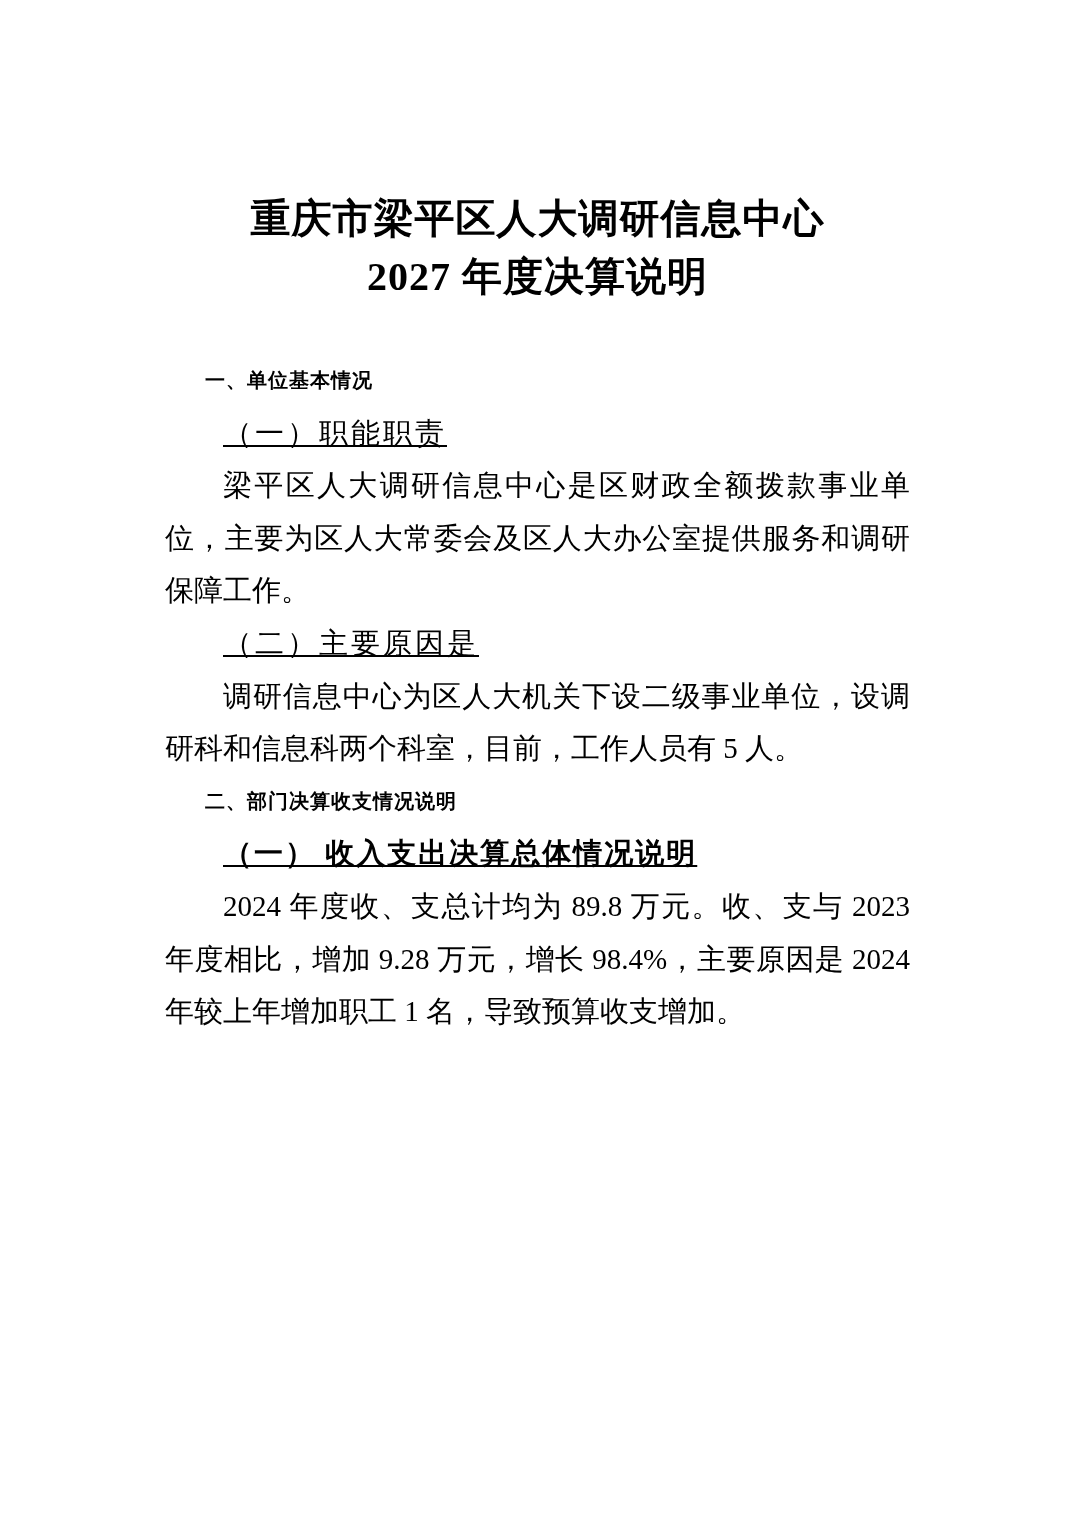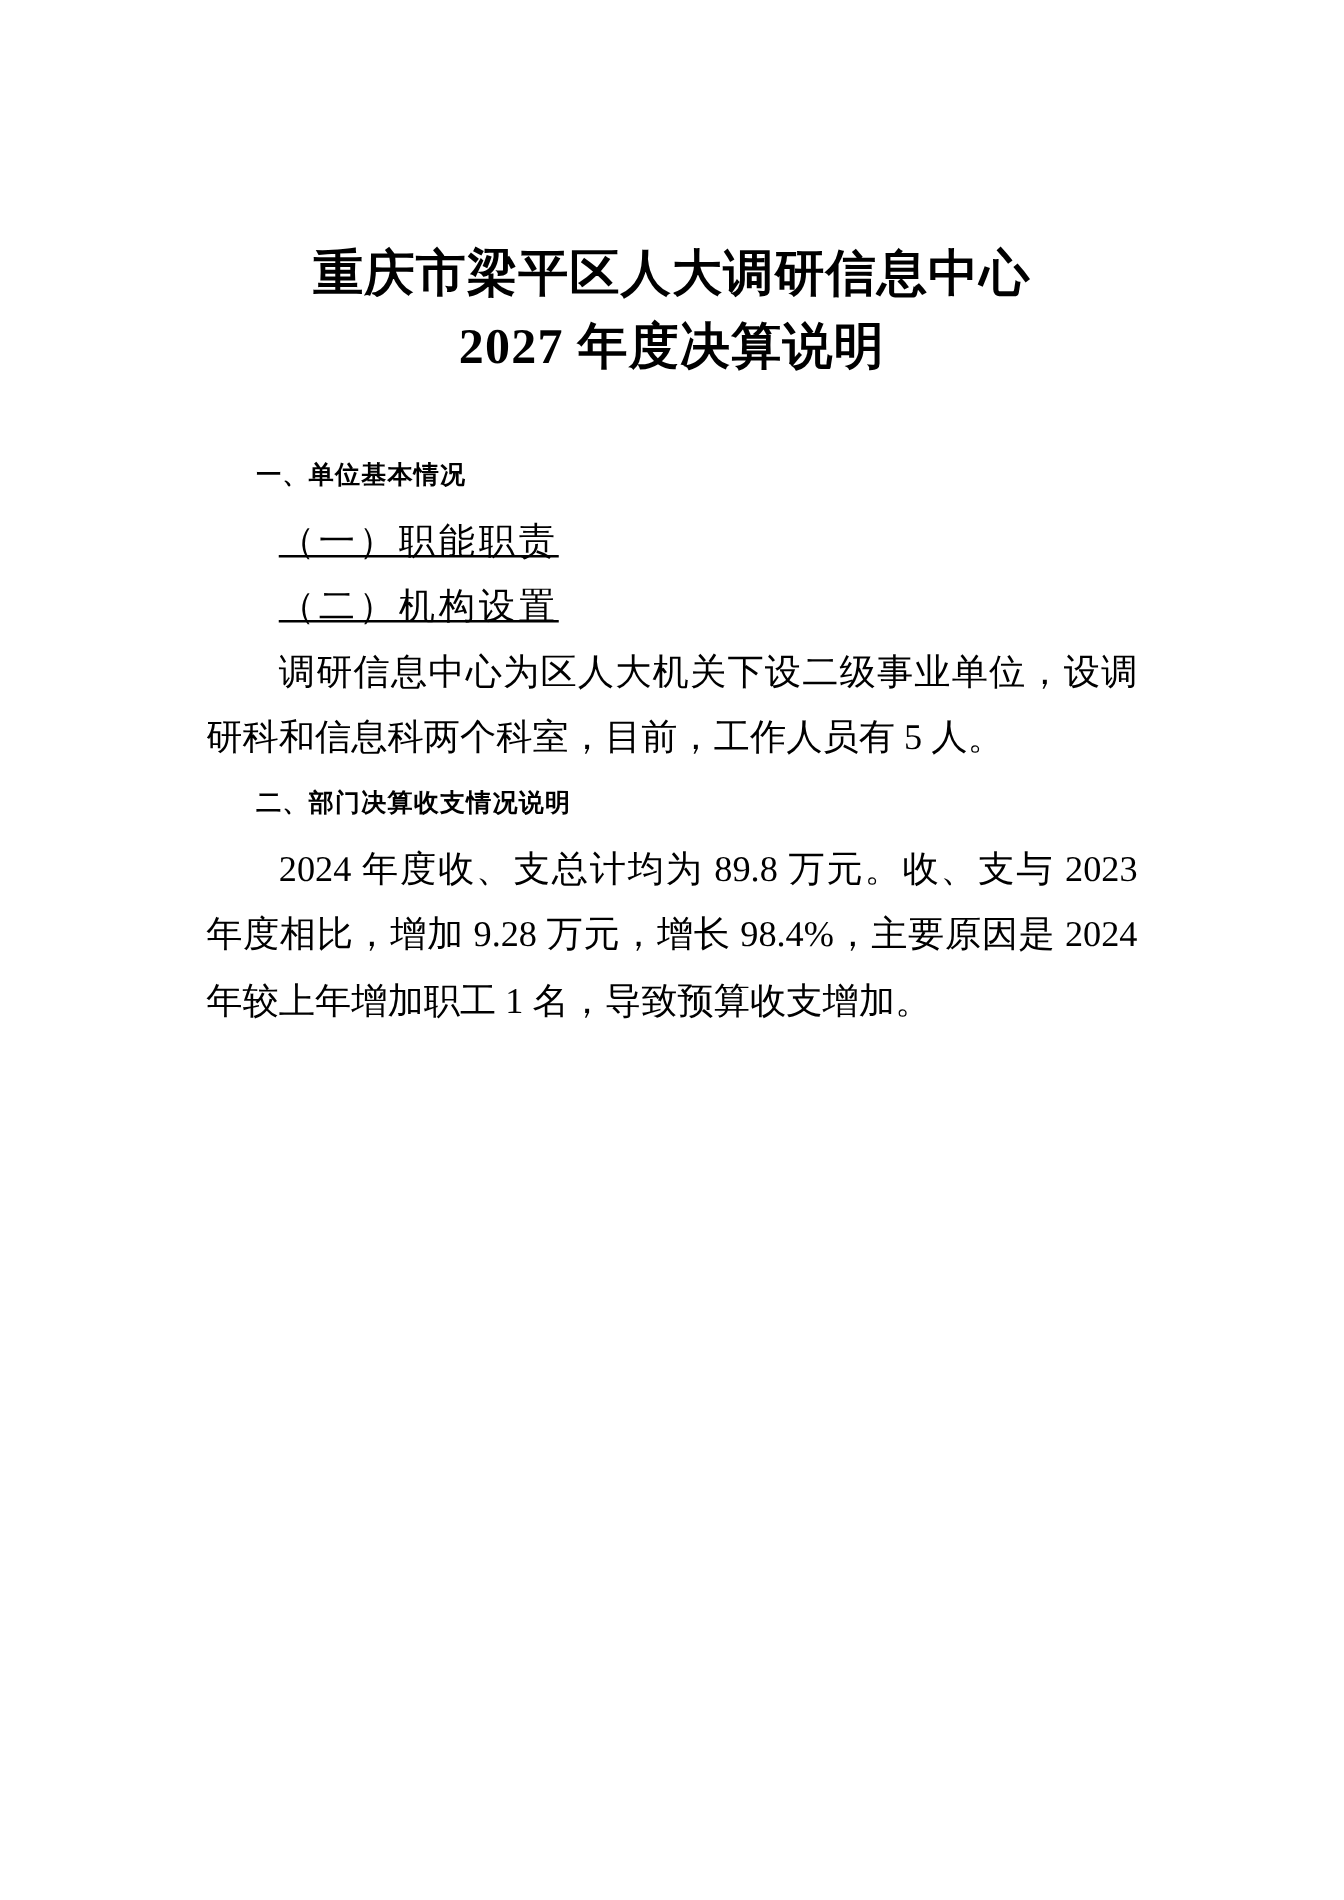--- a/index.html
+++ b/index.html
@@ -85,27 +85,29 @@
 
     <h1 class="doc-title">
       <span class="title-line">重庆市梁平区人大调研信息中心</span>
       <span class="title-line">2027 年度决算说明</span>
     </h1>
 
     <p class="h1">一、单位基本情况</p>
 
     <p class="h2 fangsong">（一）职能职责</p>
 
+    <p class="body-para">梁平区人大调研信息中心是区财政全额拨款事业单位，主要为区人大常委会及区人大办公室提供服务和调研保障工作。</p>
 
-    <p class="h2 fangsong">（二）机构设置</p>
+    <p class="h2 fangsong">（二）主要原因是</p>
 
     <p class="body-para">调研信息中心为区人大机关下设二级事业单位，设调研科和信息科两个科室，目前，工作人员有 5 人。</p>
 
     <p class="h1">二、部门决算收支情况说明</p>
 
+    <p class="h2 kaiti">（一） 收入支出决算总体情况说明</p>
 
     <p class="body-para">2024 年度收、支总计均为 89.8 万元。收、支与 2023 年度相比，增加 9.28 万元，增长 98.4%，主要原因是 2024 年较上年增加职工 1 名，导致预算收支增加。</p>
 
 
   </div>
 
   <div class="page-footer">- 1 -</div>
 </div>
 
 </body></html>

